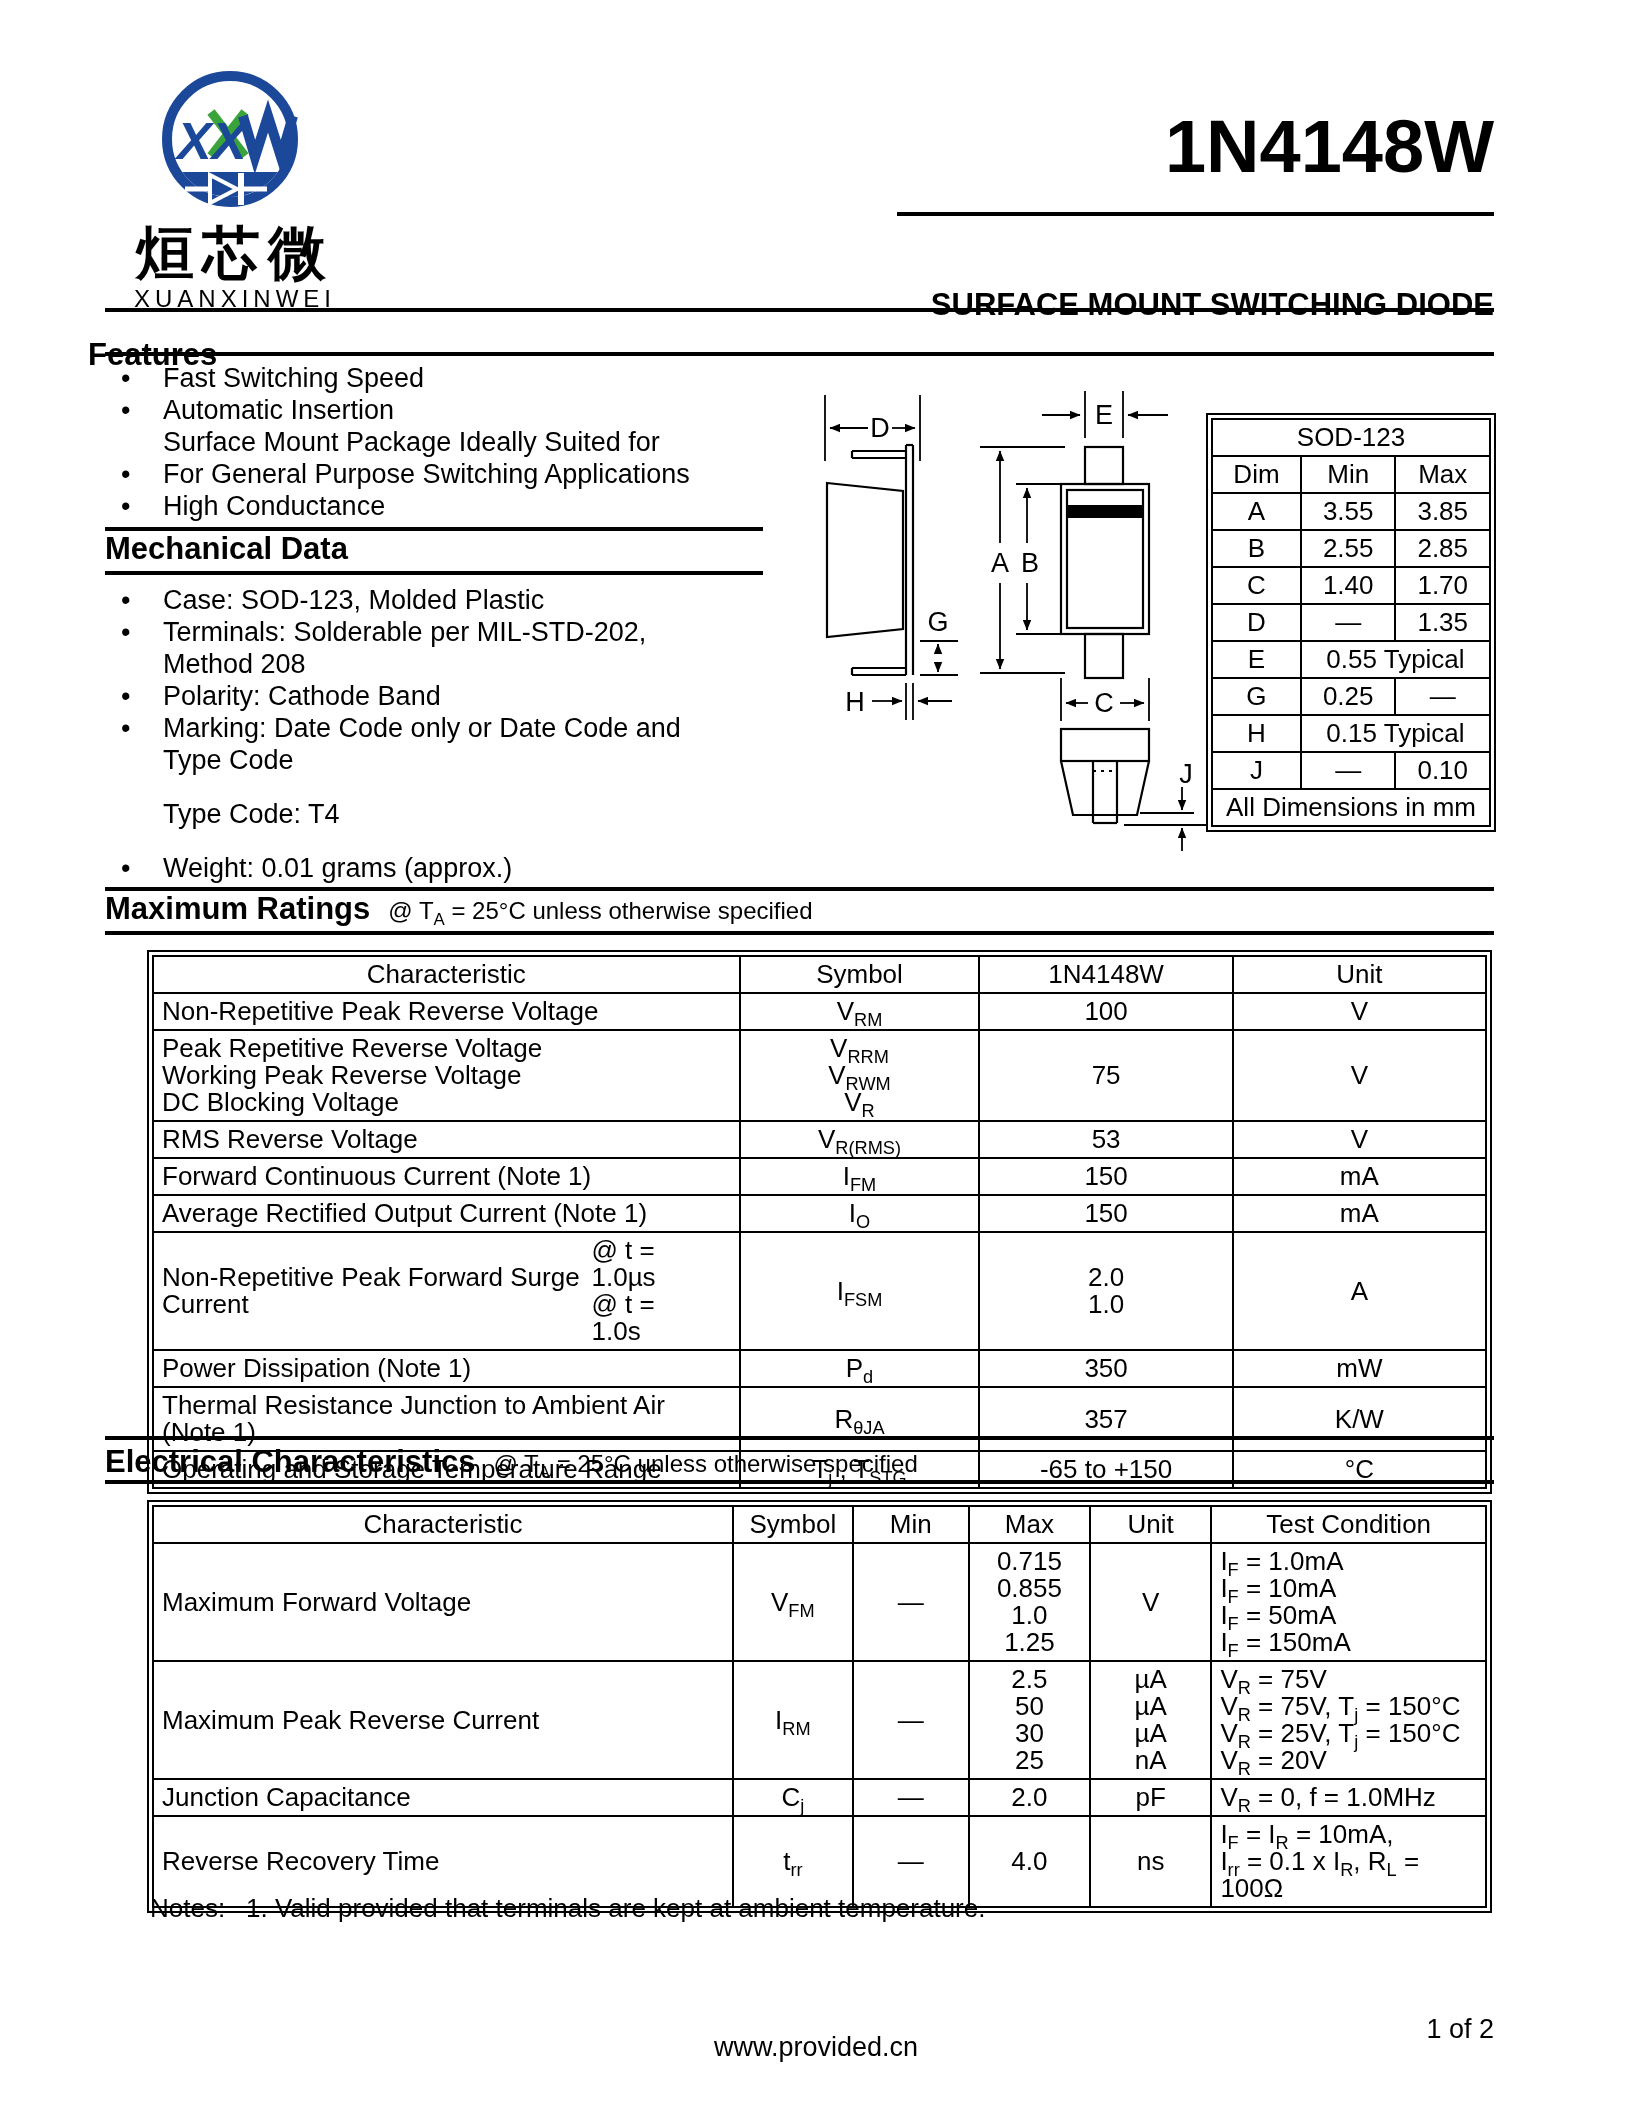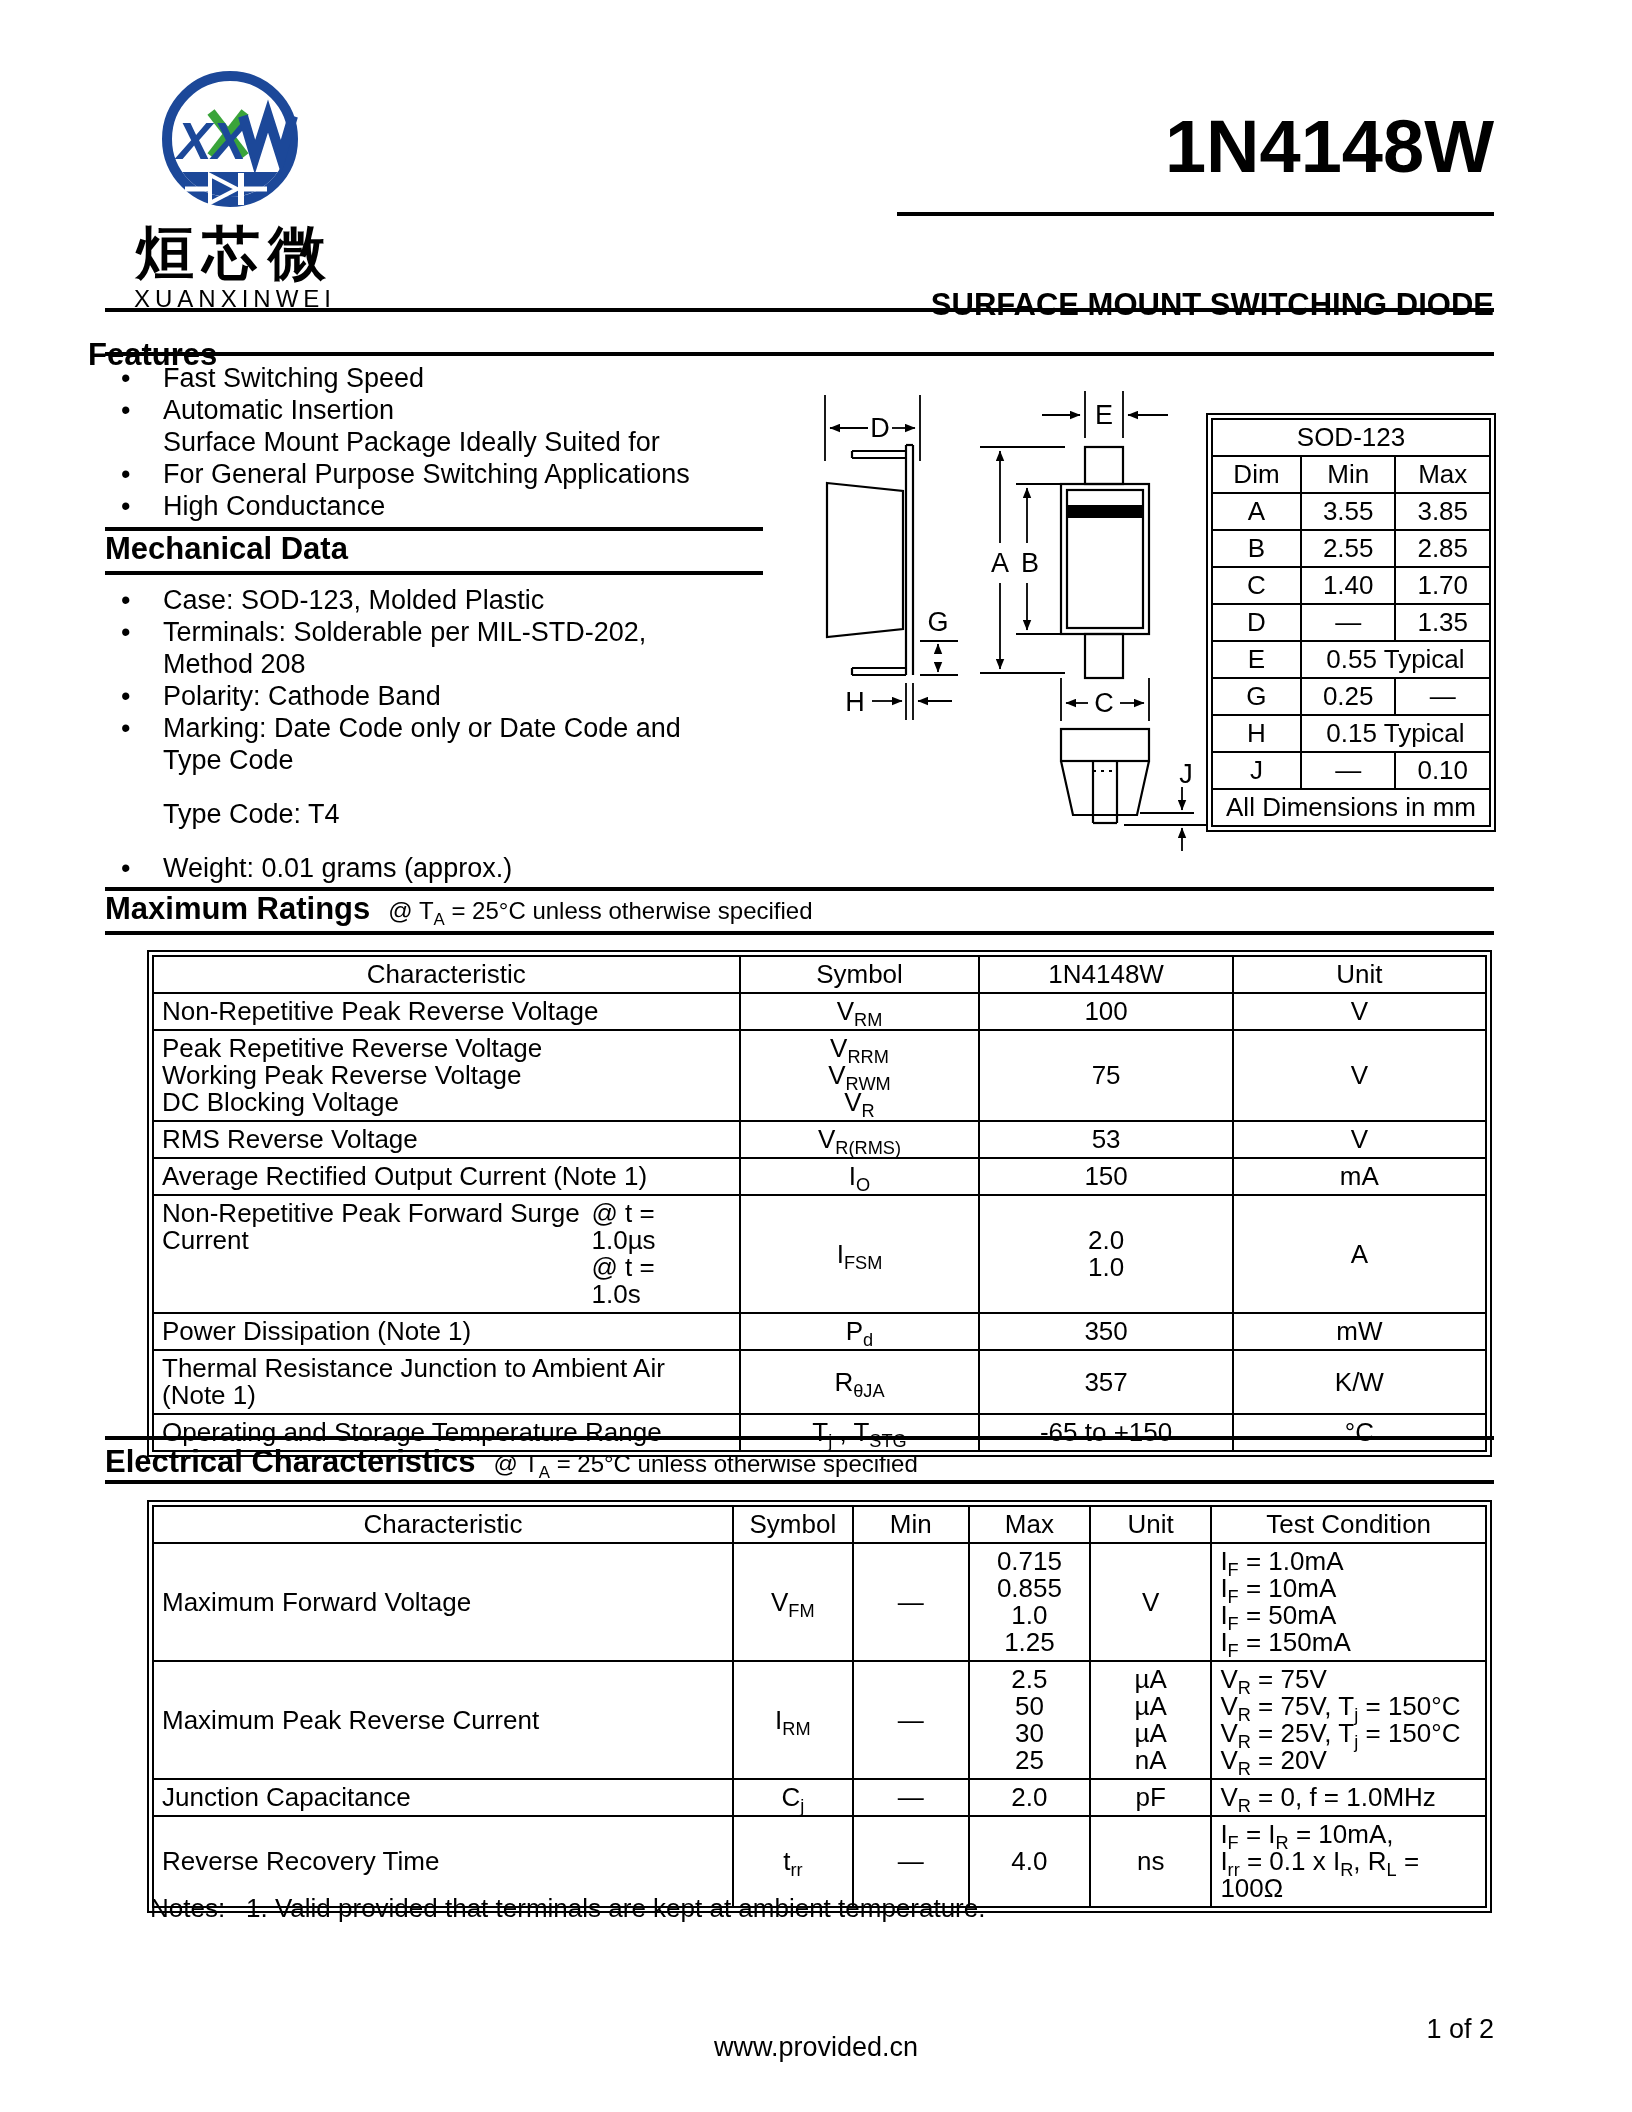--- a/index.html
+++ b/index.html
@@ -22,21 +22,21 @@
   .li.gap{margin-top:22px;}
   .li .dot{width:58px;padding-left:16px;box-sizing:border-box;}
   .li .txt div{white-space:nowrap;}
   
   .twrap{position:absolute;border:2px solid #000;padding:3px;background:#fff;box-sizing:border-box;}
   .twrap table{border-collapse:collapse;width:100%;table-layout:fixed;}
   .twrap td,.twrap th{border:2px solid #000;font-size:26px;line-height:27px;padding:4px 8px;
       text-align:center;vertical-align:middle;overflow:hidden;}
   .twrap th{font-weight:normal;}
   .cl{text-align:left !important;}
-  .cwrap{display:flex;justify-content:space-between;}
+  .cwrap{display:flex;justify-content:space-between;align-items:center;}
   .cwrap .side{text-align:left;padding-right:26px;}
   sub{font-size:70%;line-height:0;}
   
   .notes{position:absolute;left:150px;top:1893px;font-size:26px;display:flex;}
   .notes .nlabel{width:96px;}
   .footer-url{position:absolute;left:0;top:2032px;width:1632px;text-align:center;font-size:27px;}
   .footer-page{position:absolute;right:138px;top:2014px;font-size:27px;}
   
   .dg line,.dg rect,.dg polyline,.dg polygon,.dg path{stroke:#000;fill:none;stroke-width:2.2px;}
   .dg .dim{stroke-width:1.8px;}
@@ -360,20 +360,32 @@
             <td>
               <div>V<sub>R(RMS)</sub></div>
             </td>
             <td>
               <div>53</div>
             </td>
             <td>V</td>
           </tr>
           <tr>
             <td class="cl">
+              <div>Forward Continuous Current (Note 1)</div>
+            </td>
+            <td>
+              <div>I<sub>FM</sub></div>
+            </td>
+            <td>
+              <div>150</div>
+            </td>
+            <td>mA</td>
+          </tr>
+          <tr>
+            <td class="cl">
               <div>Average Rectified Output Current (Note 1)</div>
             </td>
             <td>
               <div>I<sub>O</sub></div>
             </td>
             <td>
               <div>150</div>
             </td>
             <td>mA</td>
           </tr>

